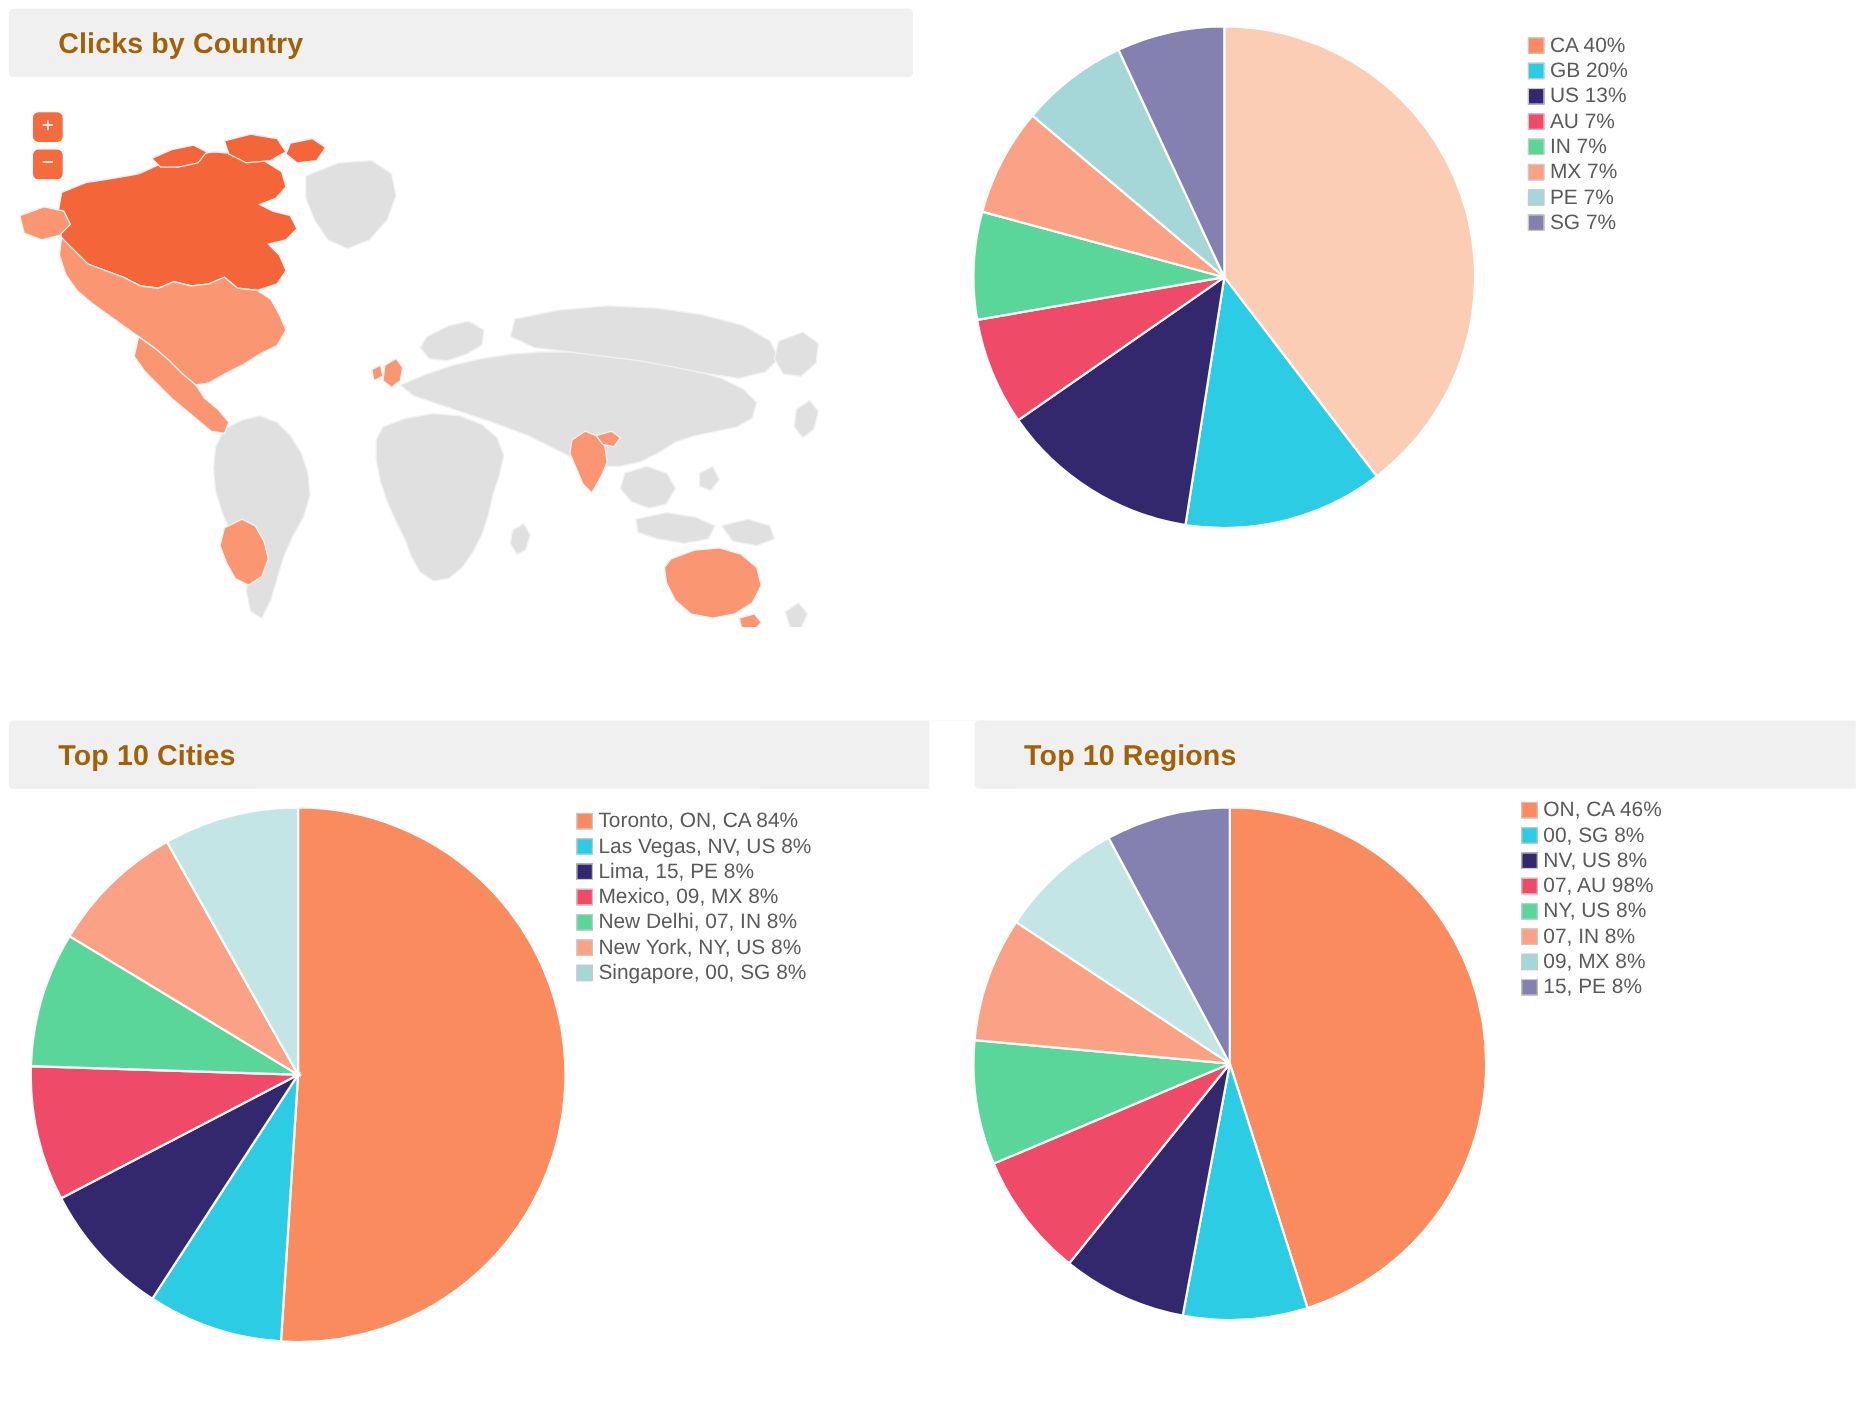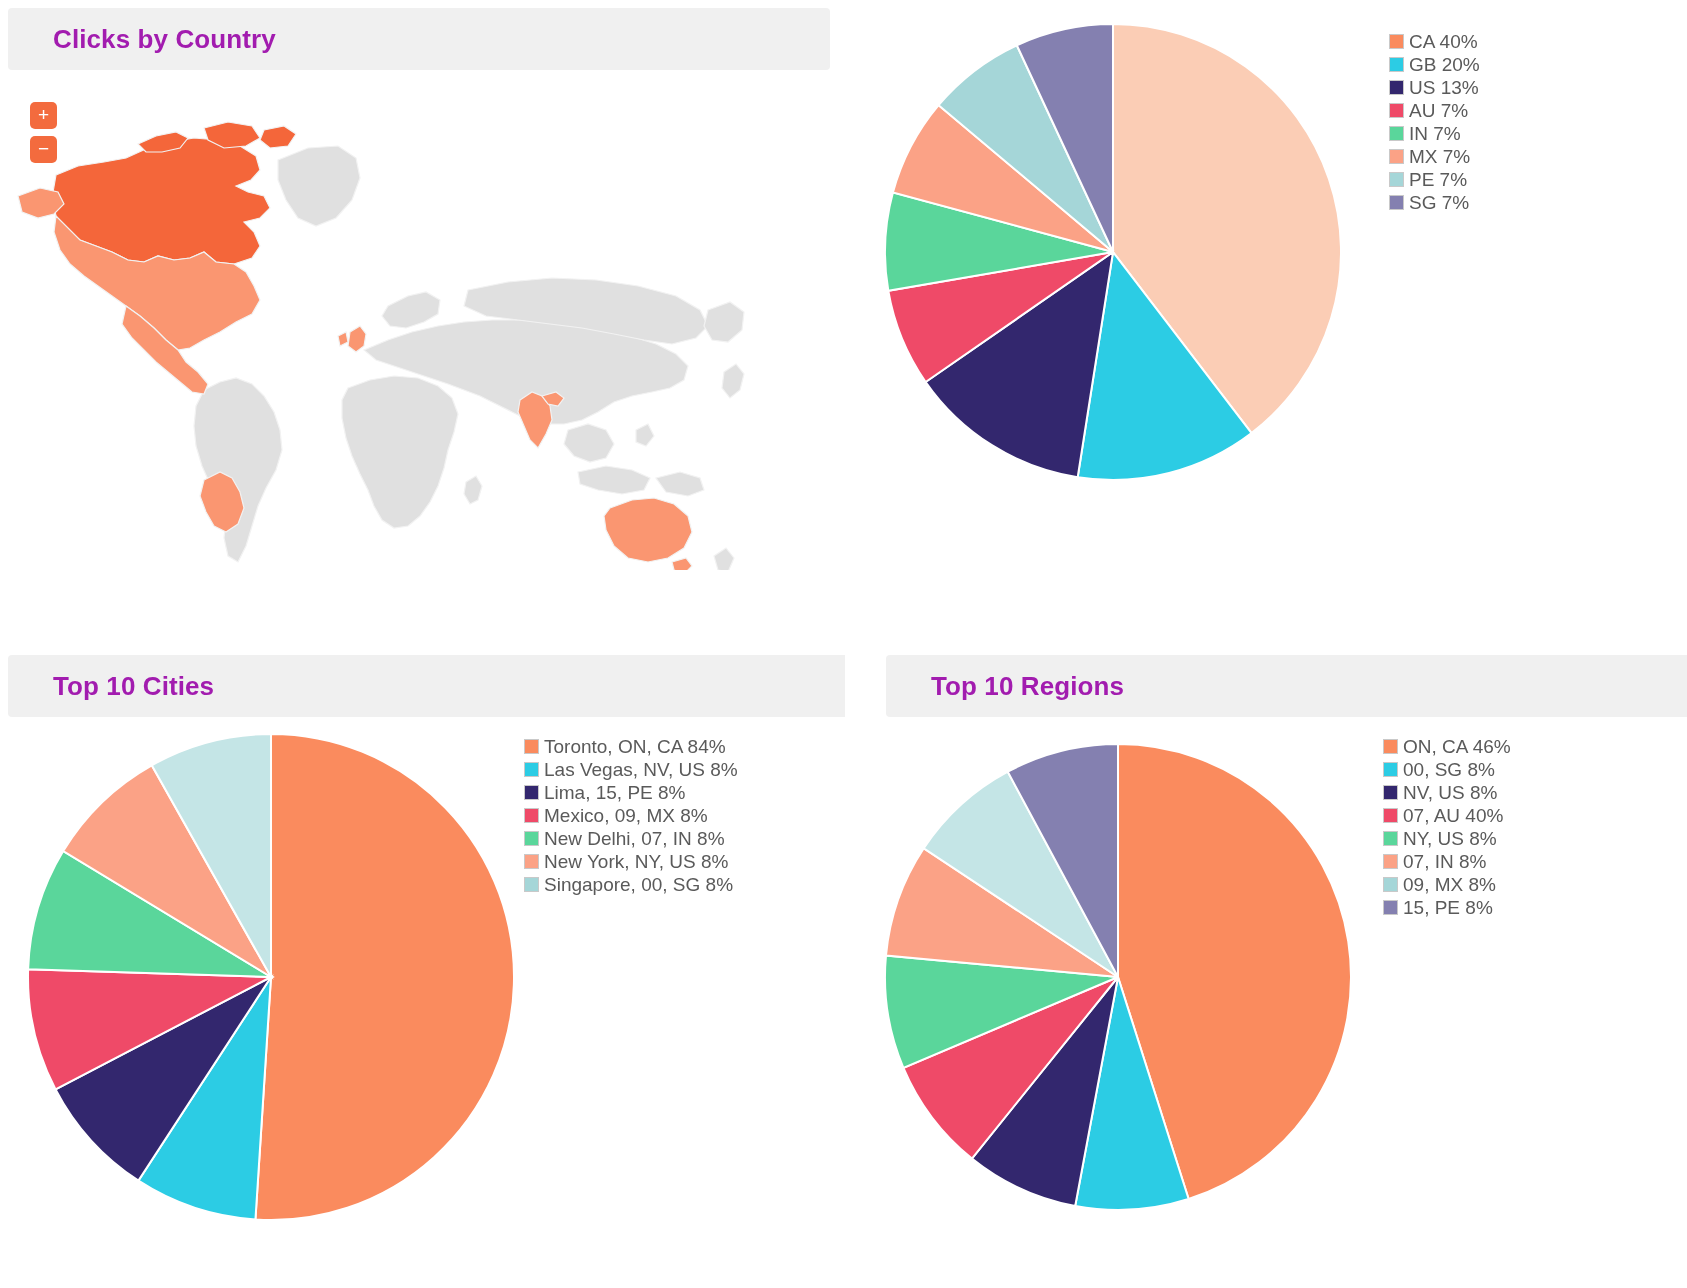--- a/index.html
+++ b/index.html
@@ -20,21 +20,21 @@
     background: #f0f0f0;
     border-radius: 4px;
     height: 62px;
     display: flex;
     align-items: center;
     padding-left: 45px;
   }
   .panel-title {
     font-size: 26px;
     font-weight: bold;
-    color: #a21caf;
+    color: #a16207;
     letter-spacing: 0.1px;
     text-align: center;
   }
   .panel-body { position: relative; }
 
   
   #panel-map { left: 8px; top: 8px; width: 822px; height: 620px; }
   #panel-map .panel-header { width: 822px; }
   .map-body { position: relative; width: 822px; height: 545px; overflow: hidden; }
   .map-svg { position: absolute; left: 0; top: 30px; width: 822px; height: 470px; }
@@ -245,21 +245,21 @@
             <span class="legend-label">Singapore, 00, SG 8%</span>
           </div>
         </div>
     </div>
   </section>
 
   <section class="panel" id="panel-regions">
     <div class="panel-header">
       <span class="panel-title">Top 10 Regions</span>
     </div>
-    <div class="panel-body chart-area" style="padding-top:10px;">
+    <div class="panel-body chart-area" style="">
       <div class="pie-wrap" style="margin-left:38px;">
         <svg class="pie-svg" width="470" height="500" viewBox="0 0 470 500">
             <path d="M 235 250 L 235.00 17.00 A 233 233 0 0 1 305.63 472.04 Z" fill="#fa8b5e" stroke="#ffffff" stroke-width="2"></path>
             <path d="M 235 250 L 305.63 472.04 A 233 233 0 0 1 192.19 479.03 Z" fill="#2ccce4" stroke="#ffffff" stroke-width="2"></path>
             <path d="M 235 250 L 192.19 479.03 A 233 233 0 0 1 88.93 431.53 Z" fill="#33276e" stroke="#ffffff" stroke-width="2"></path>
             <path d="M 235 250 L 88.93 431.53 A 233 233 0 0 1 20.43 340.82 Z" fill="#ef4a68" stroke="#ffffff" stroke-width="2"></path>
             <path d="M 235 250 L 20.43 340.82 A 233 233 0 0 1 2.99 228.50 Z" fill="#5ad69b" stroke="#ffffff" stroke-width="2"></path>
             <path d="M 235 250 L 2.99 228.50 A 233 233 0 0 1 40.77 121.30 Z" fill="#fba286" stroke="#ffffff" stroke-width="2"></path>
             <path d="M 235 250 L 40.77 121.30 A 233 233 0 0 1 124.77 44.72 Z" fill="#c4e5e6" stroke="#ffffff" stroke-width="2"></path>
             <path d="M 235 250 L 124.77 44.72 A 233 233 0 0 1 235.00 17.00 Z" fill="#8480b0" stroke="#ffffff" stroke-width="2"></path>
@@ -273,21 +273,21 @@
           <div class="legend-item">
             <span class="legend-swatch" style="background: rgb(44, 204, 228);"></span>
             <span class="legend-label">00, SG 8%</span>
           </div>
           <div class="legend-item">
             <span class="legend-swatch" style="background: rgb(51, 39, 110);"></span>
             <span class="legend-label">NV, US 8%</span>
           </div>
           <div class="legend-item">
             <span class="legend-swatch" style="background: rgb(239, 74, 104);"></span>
-            <span class="legend-label">07, AU 40%</span>
+            <span class="legend-label">07, AU 98%</span>
           </div>
           <div class="legend-item">
             <span class="legend-swatch" style="background: rgb(90, 214, 155);"></span>
             <span class="legend-label">NY, US 8%</span>
           </div>
           <div class="legend-item">
             <span class="legend-swatch" style="background: rgb(251, 162, 134);"></span>
             <span class="legend-label">07, IN 8%</span>
           </div>
           <div class="legend-item">

